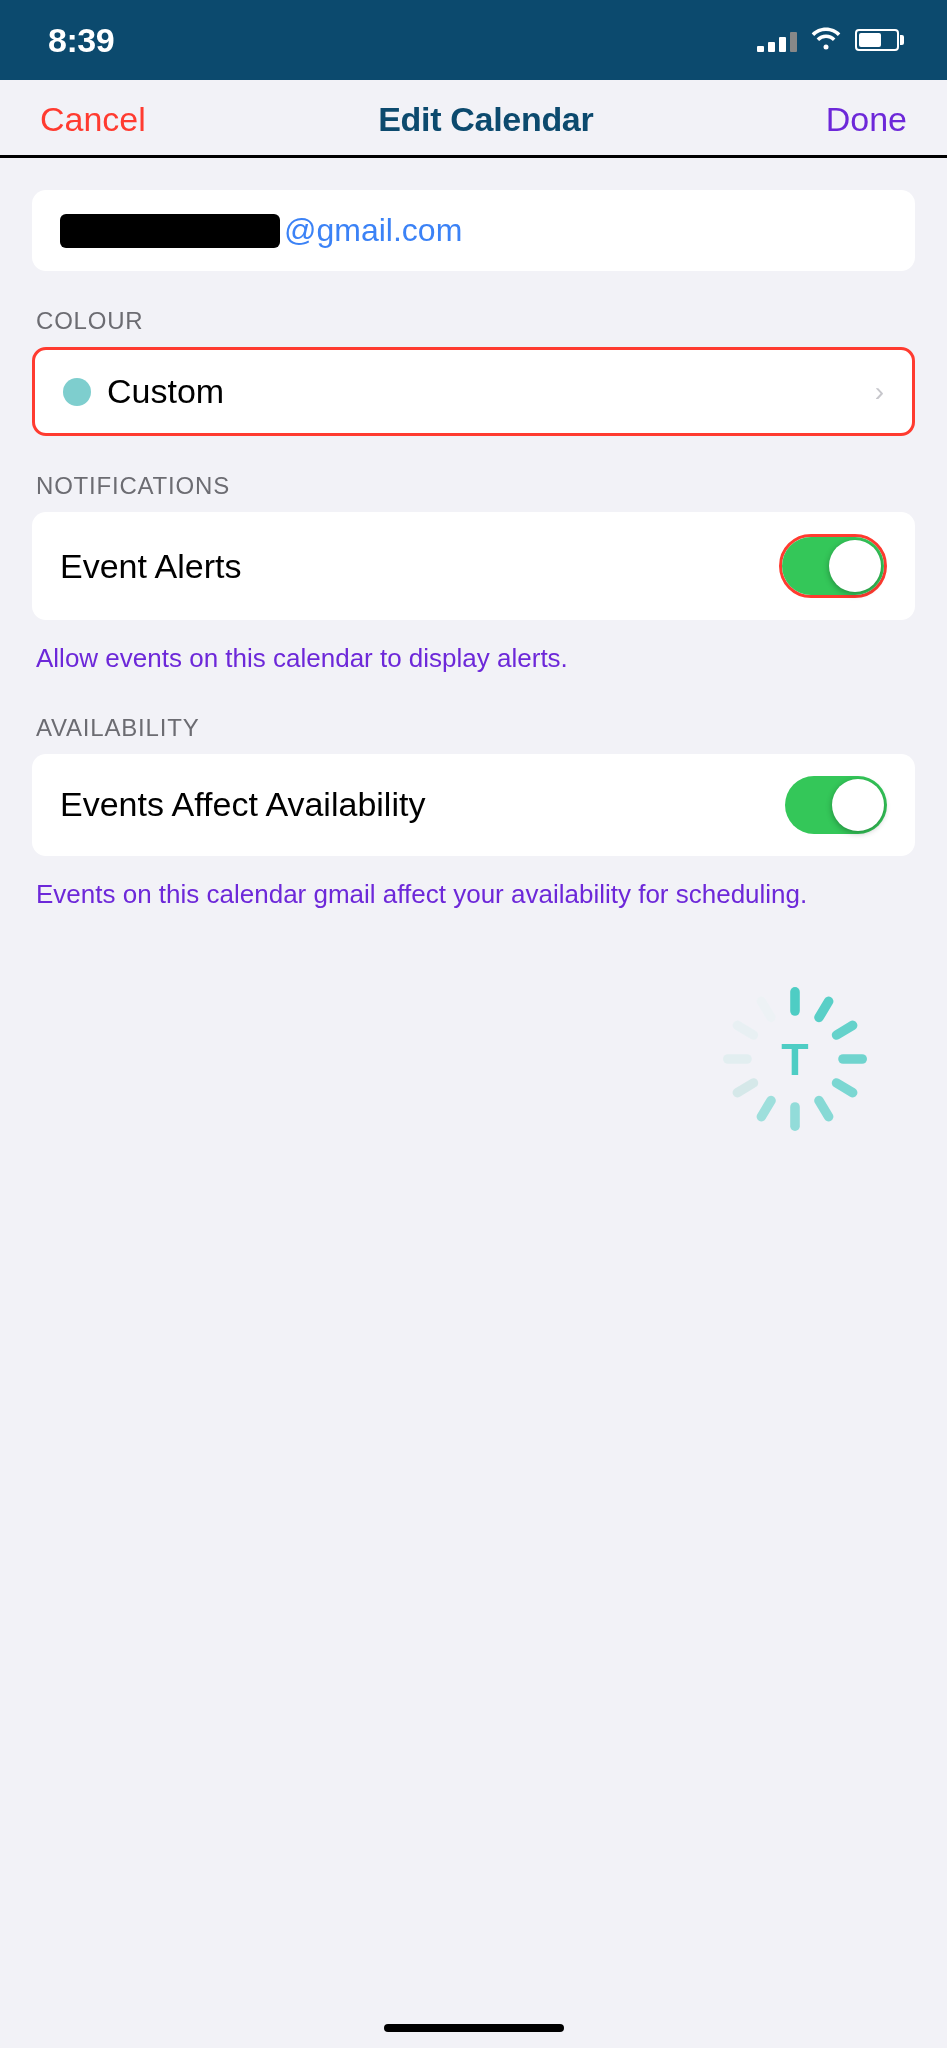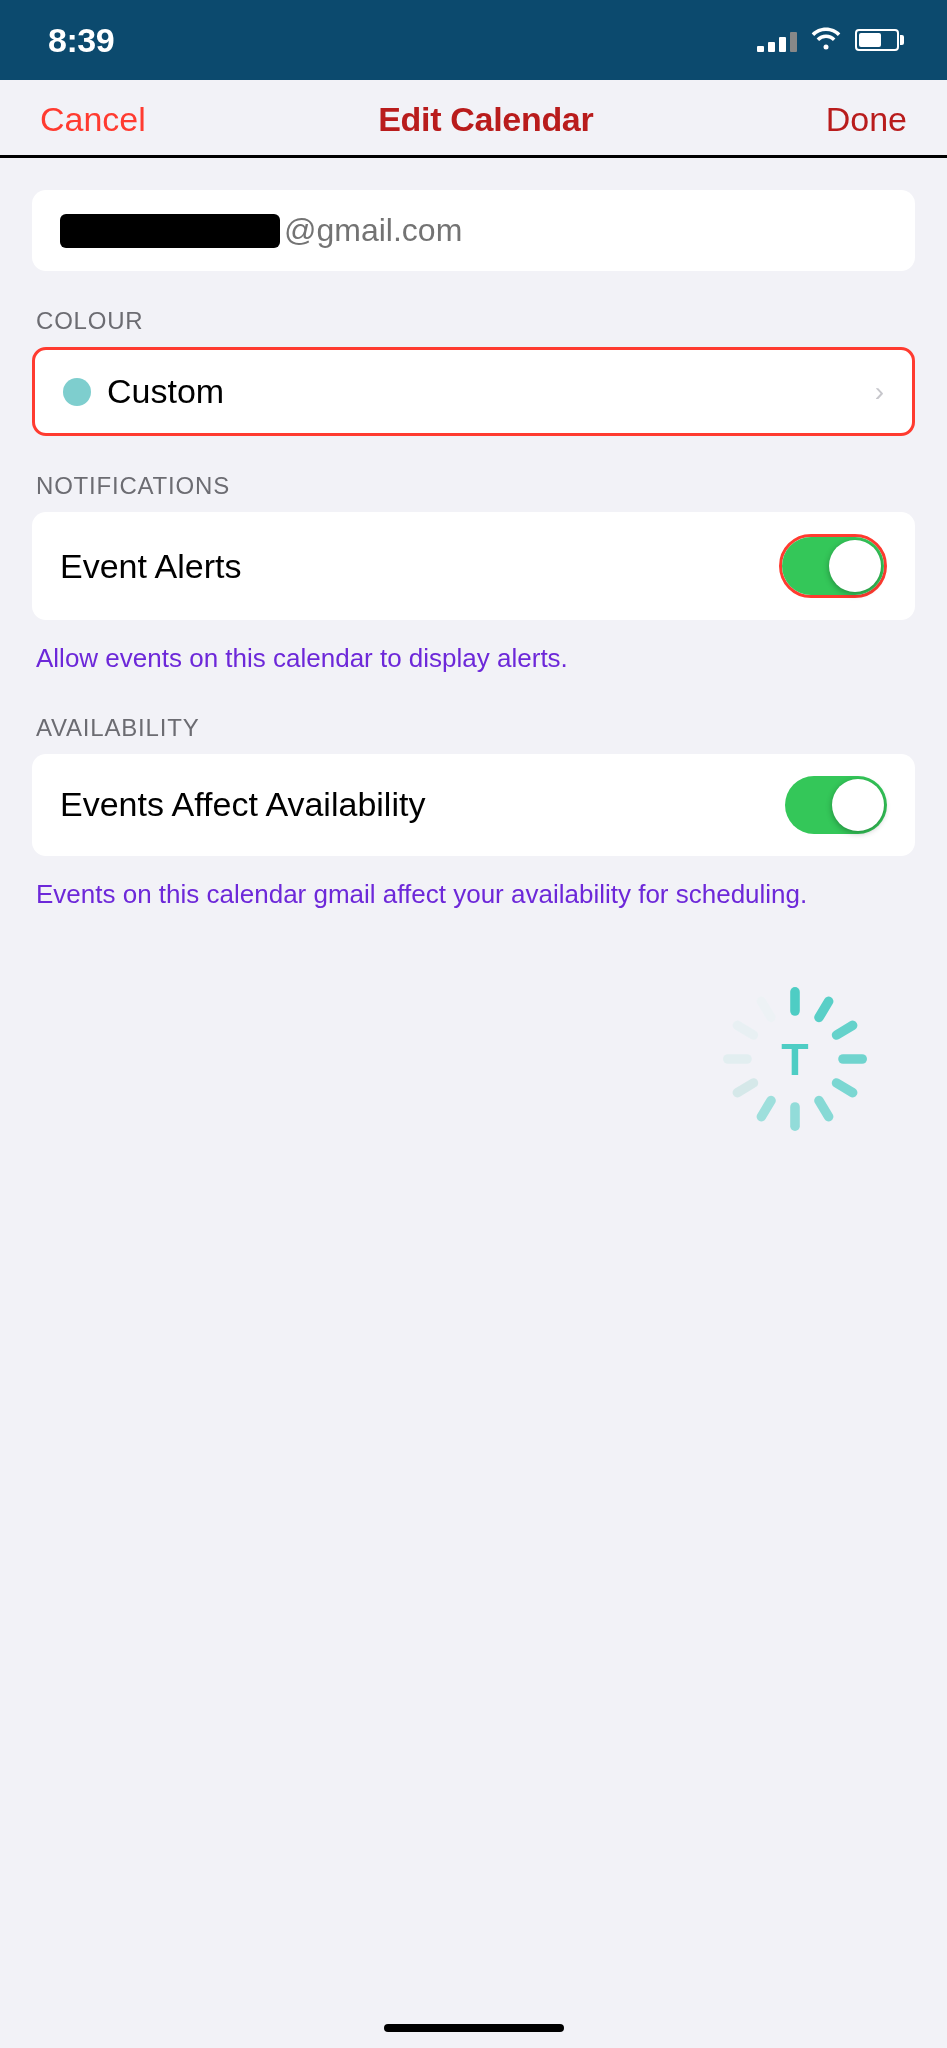--- a/index.html
+++ b/index.html
@@ -104,49 +104,49 @@
     }
 
     .nav-cancel {
       color: #ff3b30;
       font-size: 34px;
       font-weight: 400;
       cursor: pointer;
     }
 
     .nav-title {
-      color: #b91c1c;
+      color: #0c4a6e;
       font-size: 34px;
       font-weight: 700;
       letter-spacing: -0.3px;
     }
 
     .nav-done {
-      color: #b91c1c;
+      color: #6d28d9;
       font-size: 34px;
       font-weight: 400;
       cursor: pointer;
     }
 
     
     .content {
       padding: 24px 32px;
     }
 
     
     .email-field-container {
       background: #fff;
       border-radius: 14px;
       padding: 22px 28px;
       margin-bottom: 36px;
     }
 
     .email-text {
       font-size: 32px;
-      color: #737373;
+      color: #3b82f6;
       display: flex;
       align-items: center;
       gap: 4px;
       text-align: center;
     }
 
     .email-redacted {
       background: #000;
       border-radius: 6px;
       height: 34px;

